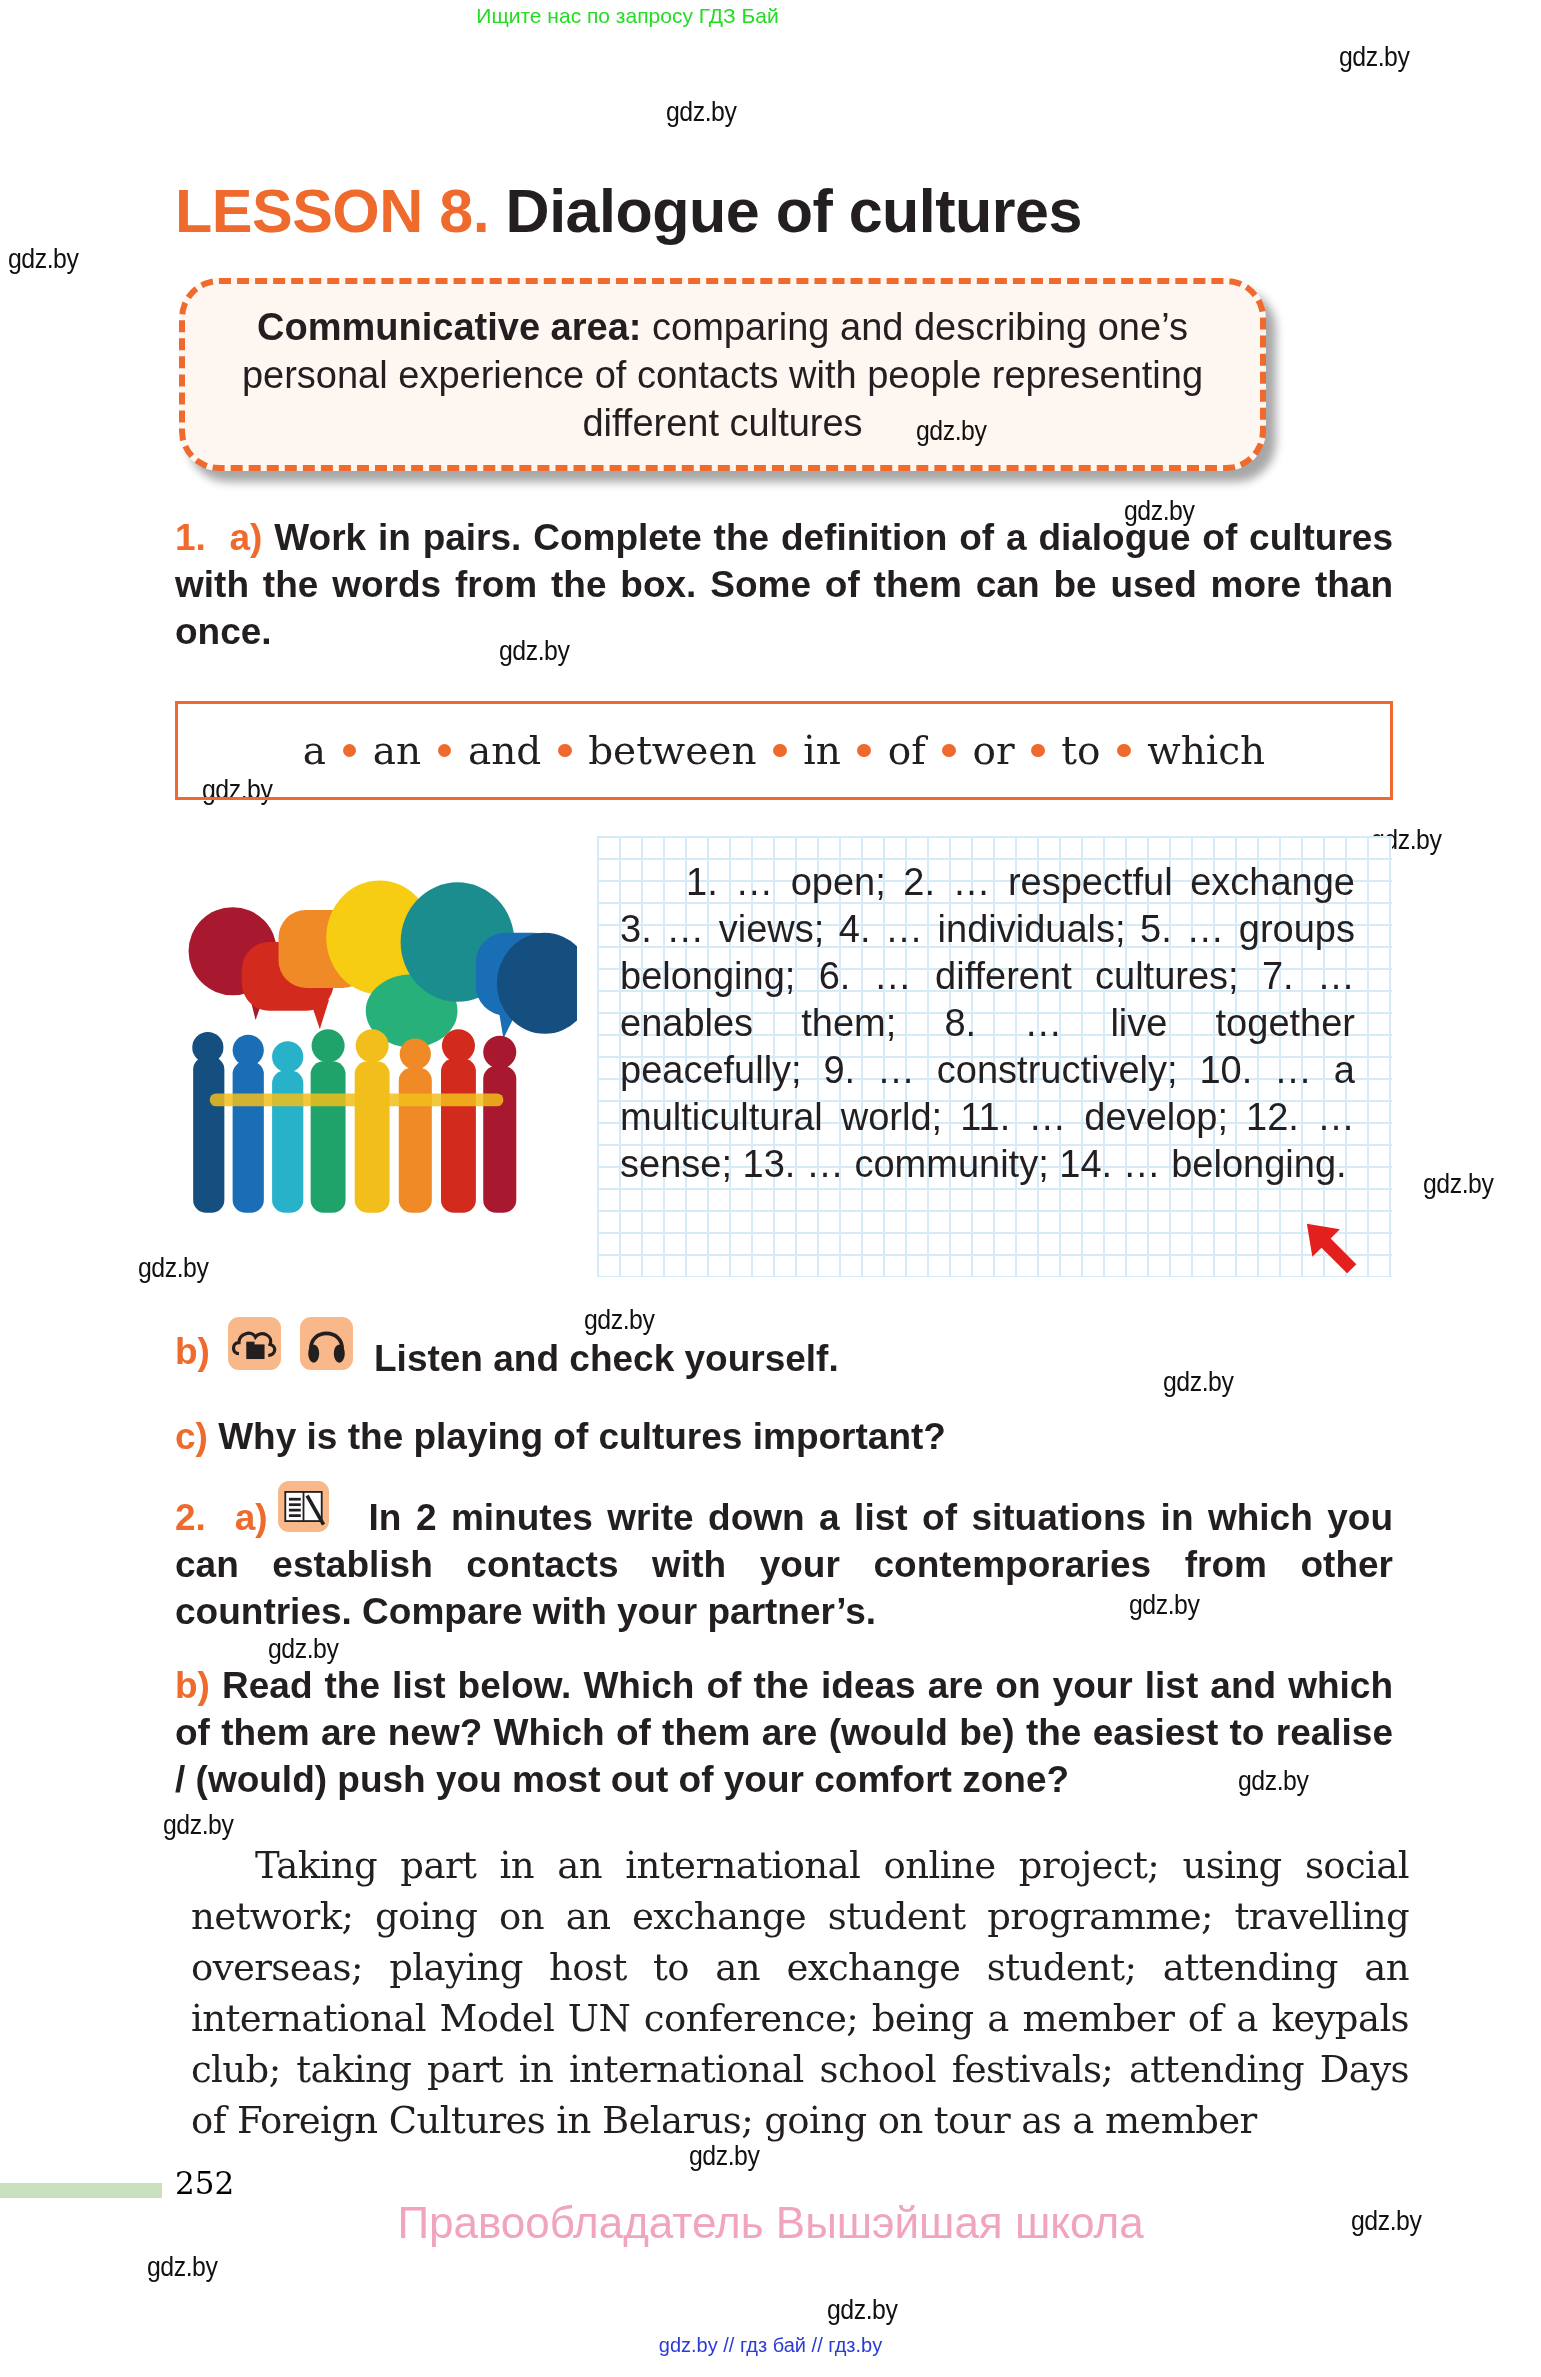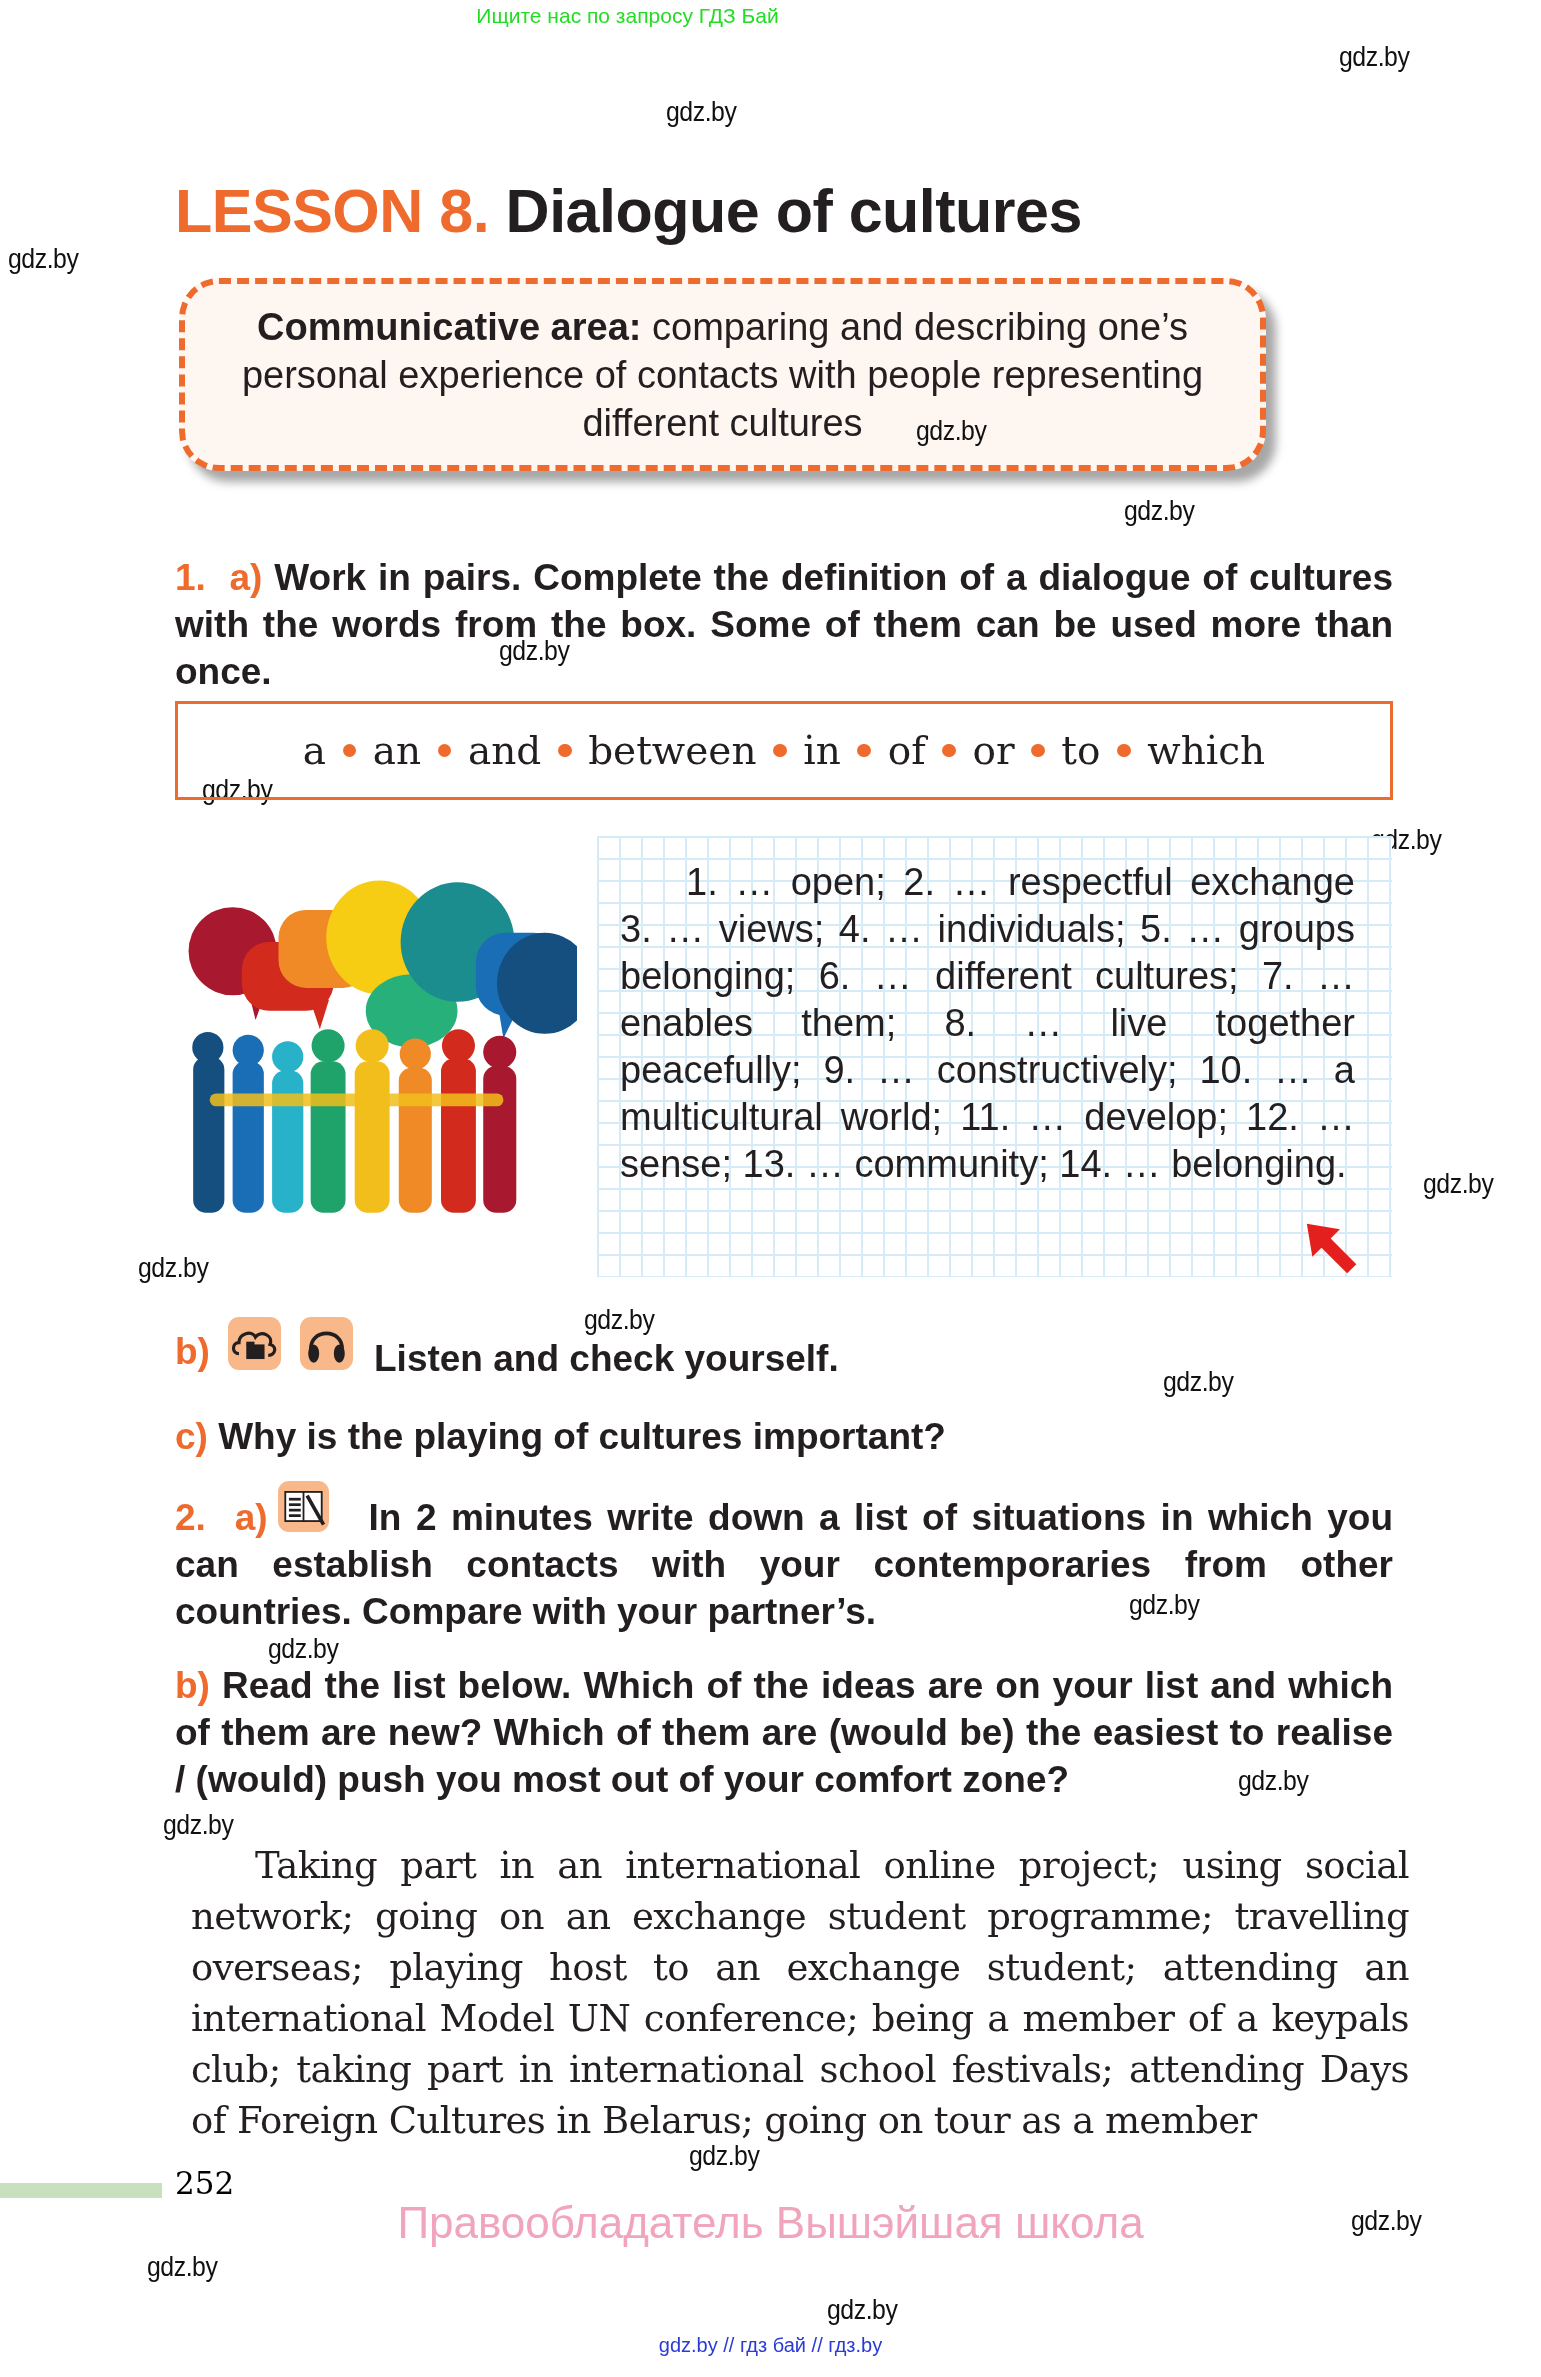--- a/index.html
+++ b/index.html
@@ -104,21 +104,21 @@
 </div>
 
 <div class="comm-box">
   <div>
     <b>Communicative area:</b>
     <span>comparing and describing one’s personal experience of contacts with people representing different cultures</span>
   </div>
 </div>
 <div class="wm" style="top:416px;left:916px;z-index:2;">gdz.by</div>
 
-<div class="task" style="top:554px;">
+<div class="task" style="top:514px;">
   <span class="lbl">1.</span>&nbsp;
   <span class="lbl">a)</span>
   <span>Work in pairs. Complete the definition of a dialogue of cultures with the words from the box. Some of them can be used more than once.</span>
 </div>
 
 <div class="word-box">
   <span class="w">a</span>
   <span class="dot"></span>
   <span class="w">an</span>
   <span class="dot"></span>

